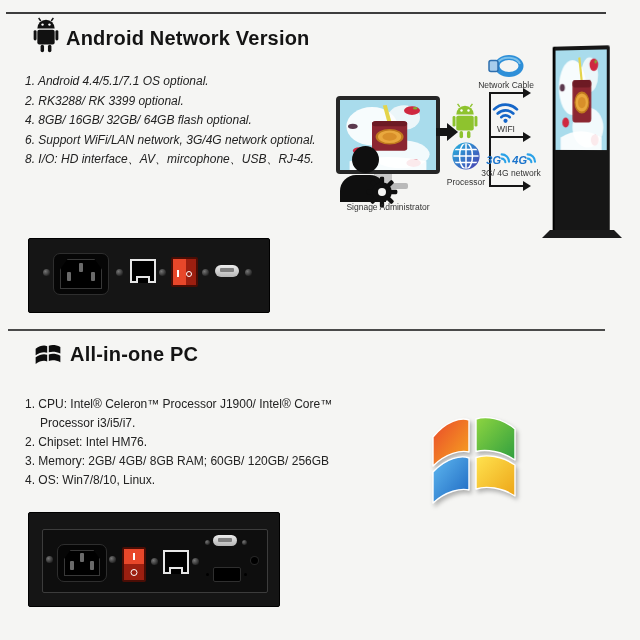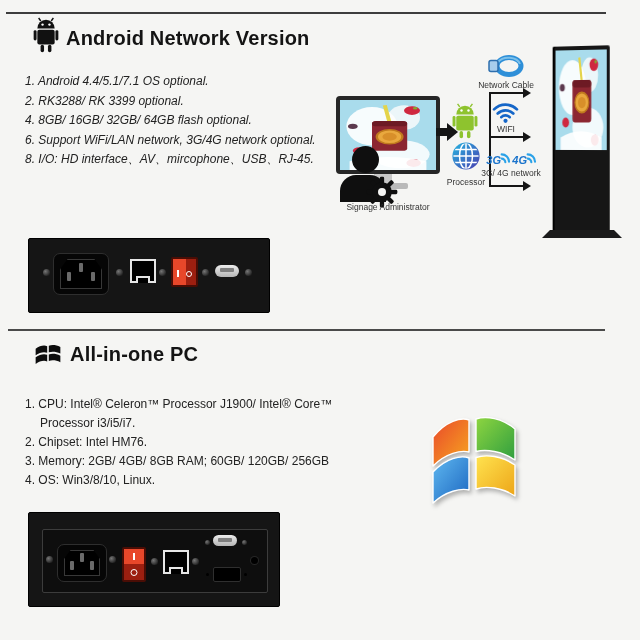--- a/index.html
+++ b/index.html
@@ -269,21 +269,21 @@
       <path d="M18,15.5 C22,14 27,14.5 32,17 L32,25 C27,22.5 22,22 18,23.5 Z"></path>
     </g>
   </svg>
   <div class="sec-title" style="left:70px;top:13px;">All-in-one PC</div>
 
   <div class="spec-list spec-list2" style="left:25px;top:57px;width:340px;margin-top:8px;">
     <div class="ln">1. CPU: Intel® Celeron™ Processor J1900/ Intel® Core™</div>
     <div class="ln cont">Processor i3/i5/i7.</div>
     <div class="ln">2. Chipset: Intel HM76.</div>
     <div class="ln">3. Memory: 2GB/ 4GB/ 8GB RAM; 60GB/ 120GB/ 256GB</div>
-    <div class="ln">4. OS: Win3/8/10, Linux.</div>
+    <div class="ln">4. OS: Win7/8/10, Linux.</div>
   </div>
 
   <svg class="abs xp-logo" style="left:424px;top:78px;" width="100" height="100" viewBox="0 0 100 100">
     <defs>
       <linearGradient id="wo" x1="0" y1="0" x2="1" y2="1">
           <stop offset="0" stop-color="#e9492b"></stop>
           <stop offset="1" stop-color="#f7a81f"></stop>
         </linearGradient>
       <linearGradient id="wg" x1="0" y1="0" x2="1" y2="1">
           <stop offset="0" stop-color="#8ed540"></stop>

